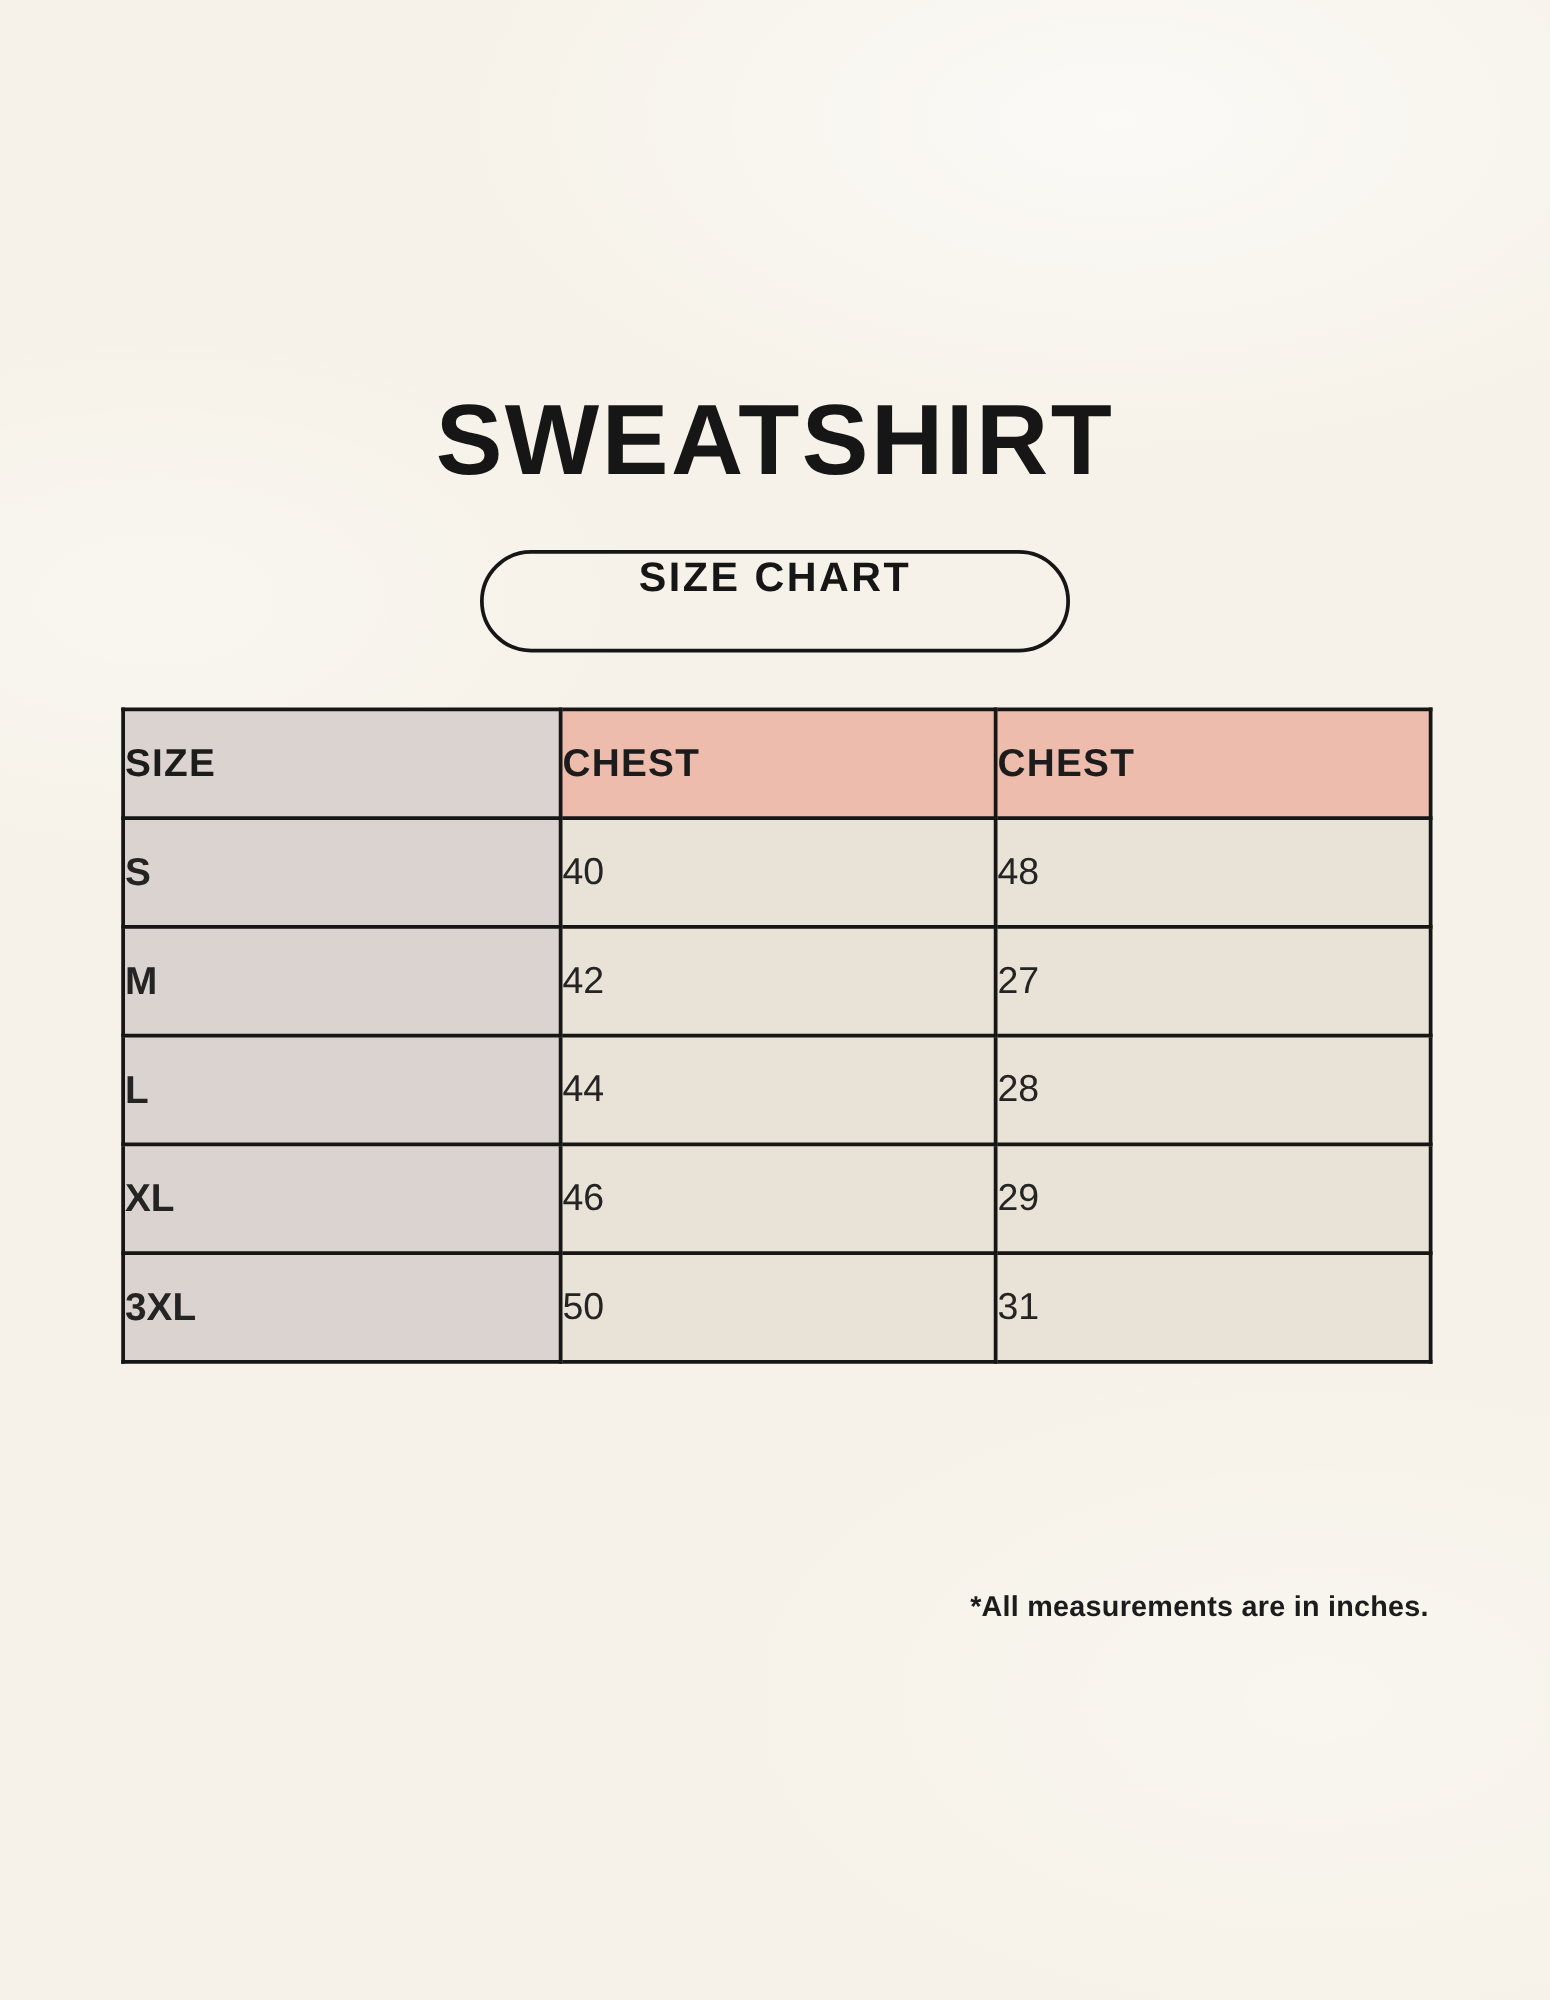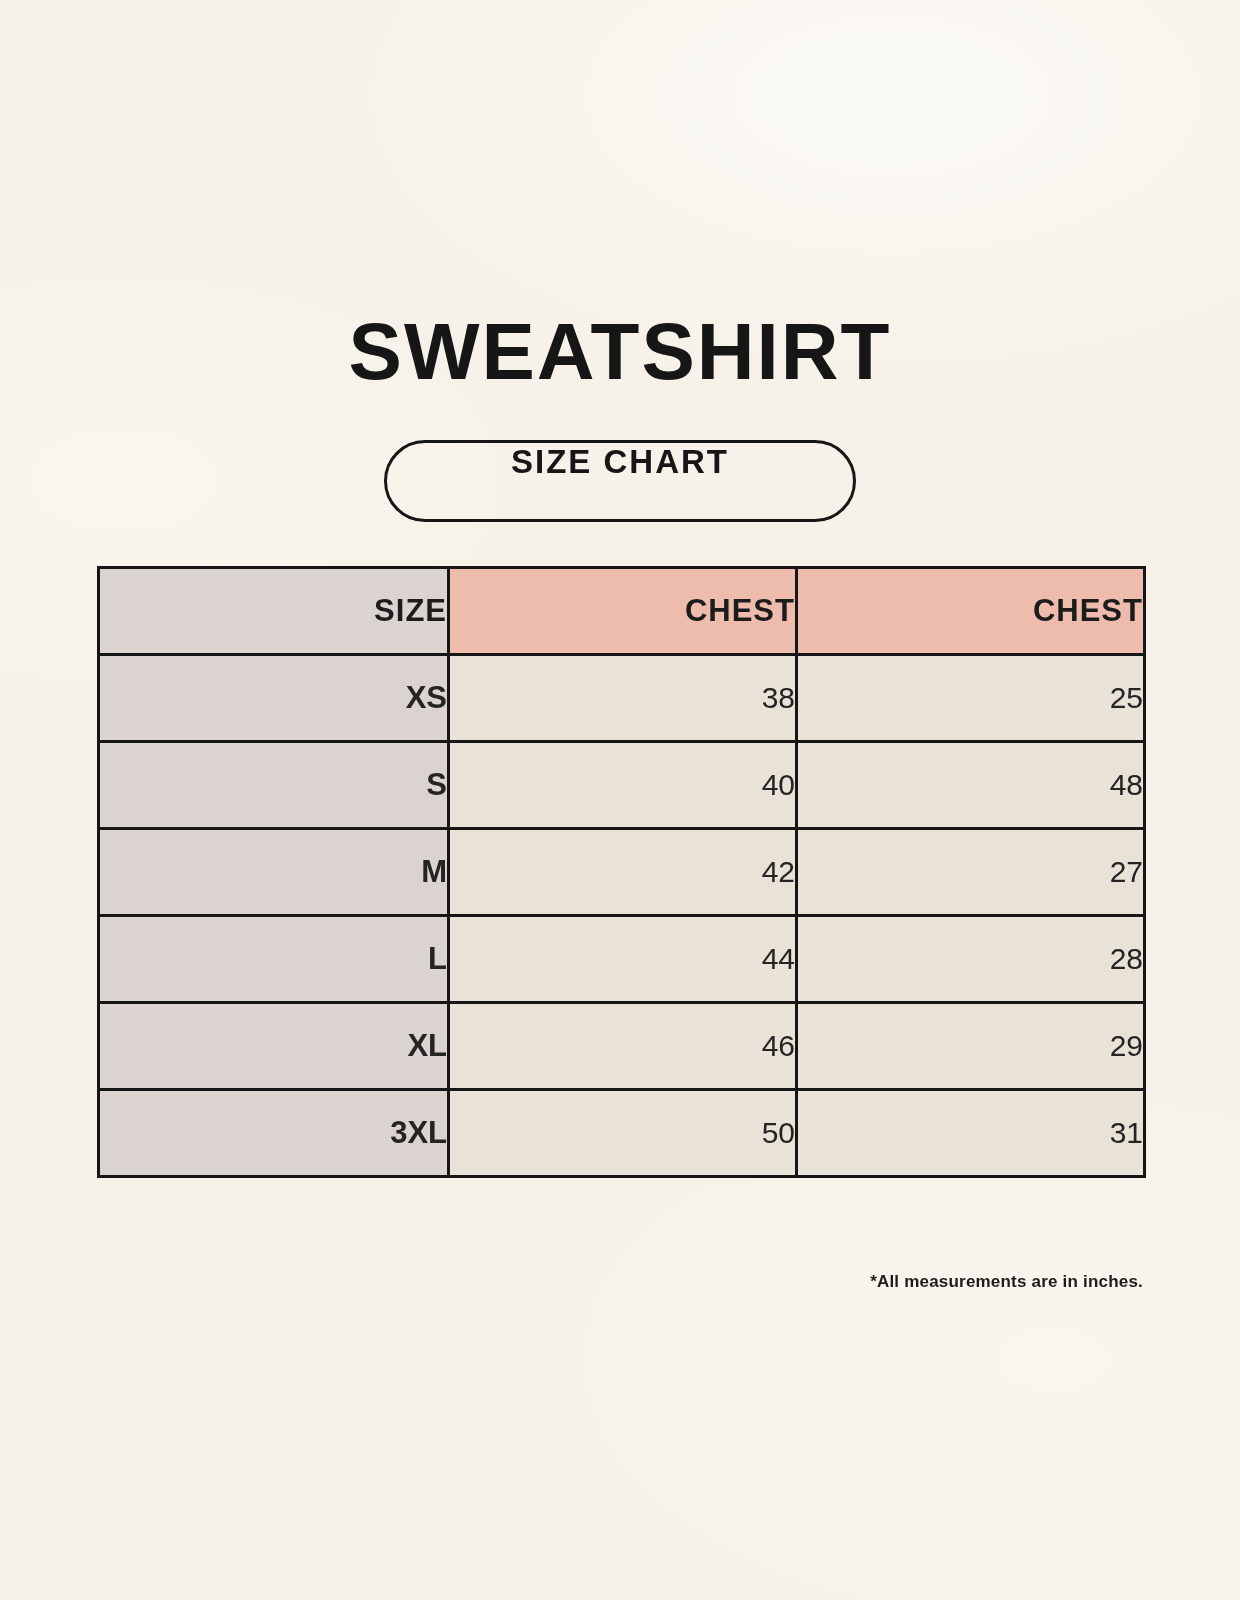--- a/index.html
+++ b/index.html
@@ -50,21 +50,21 @@
     width: 1046px;
     border-collapse: collapse;
     table-layout: fixed;
   }
   table.size-table col.c1 { width: 350px; }
   table.size-table col.c2 { width: 348px; }
   table.size-table col.c3 { width: 348px; }
   table.size-table tr { height: 87px; }
   table.size-table th, table.size-table td {
     border: 3px solid #161616;
-    text-align: right;
+    text-align: left;
     vertical-align: middle;
     background: #e9e2d6;
   }
   table.size-table th {
     font-size: 31px;
     font-weight: 700;
     letter-spacing: 1px;
     background: #eebcac;
   }
   table.size-table th.size-col,
@@ -73,21 +73,21 @@
     font-weight: 700;
     font-size: 31px;
   }
   table.size-table td { font-size: 30px; font-weight: 400; color: #242424; }
 
   .note {
     position: absolute;
     top: 1272px;
     left: 97px; width: 1046px;
     text-align: right;
-    font-size: 17px;
+    font-size: 23px;
     font-weight: 700;
     color: #1c1c1c;
     letter-spacing: 0.2px;
   }
 </style>
 </head>
 <body>
 
 <div class="page">
 
@@ -104,25 +104,20 @@
         <col class="c3">
       </colgroup>
     <thead>
       <tr>
         <th class="size-col">SIZE</th>
         <th>CHEST</th>
         <th>CHEST</th>
       </tr>
     </thead>
     <tbody>
-      <tr>
-        <td class="size-col">XS</td>
-        <td>38</td>
-        <td>25</td>
-      </tr>
       <tr>
         <td class="size-col">S</td>
         <td>40</td>
         <td>48</td>
       </tr>
       <tr>
         <td class="size-col">M</td>
         <td>42</td>
         <td>27</td>
       </tr>

